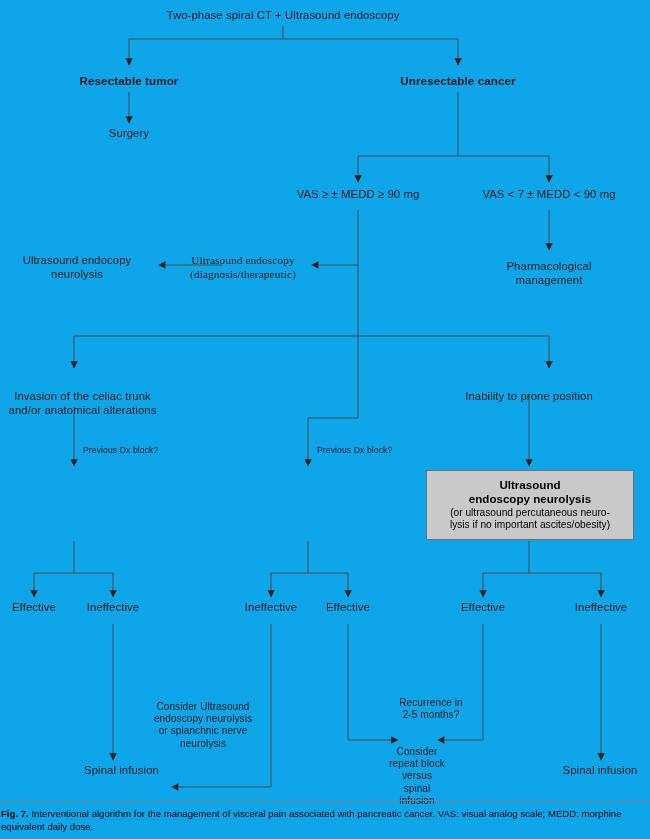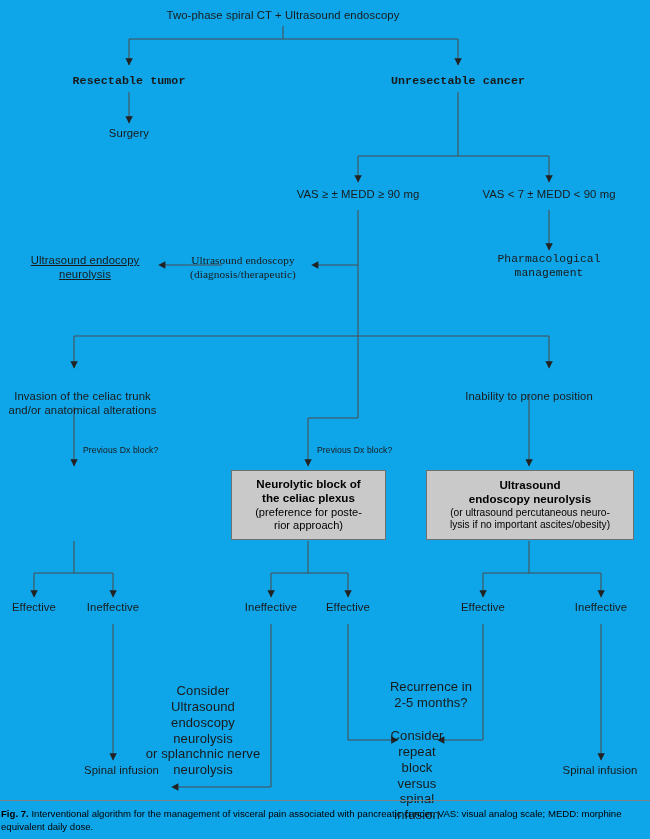--- a/index.html
+++ b/index.html
@@ -23,23 +23,23 @@
   }
   .node{
     position:absolute;
     text-align:center;
     line-height:1.22;
     white-space:pre-line;
     font-size:11.3px;
     color:#1a1a1a;
     letter-spacing:0.1px;
   }
-  .node.bold{font-weight:bold;font-size:11.6px;font-family:Liberation Mono, monospace;}
+  .node.bold{font-weight:bold;font-size:11.6px;}
   .node.small{font-size:8.6px;}
-  .node.tiny{font-size:13px;}
+  .node.tiny{font-size:10px;margin-top:18px;}
   .gbox{
     position:absolute;
     background:#c9c9c9;
     border:1px solid #6f6f6f;
     box-sizing:border-box;
     display:flex;
     align-items:center;
     justify-content:center;
     text-align:center;
   }
@@ -161,44 +161,36 @@
 
   <div class="node" style="left:79px;top:127px;width:100px;">Surgery</div>
 
   <div class="node" style="left:268px;top:188px;width:180px;">VAS ≥ ± MEDD ≥ 90 mg</div>
 
   <div class="node" style="left:459px;top:188px;width:180px;">VAS &lt; 7 ± MEDD &lt; 90 mg</div>
 
   <div class="node" style="left:168px;top:254px;width:150px;font-family:Liberation Serif, serif;">Ultrasound endoscopy
 (diagnosis/therapeutic)</div>
 
-  <div class="node" style="left:9px;top:254px;width:152px;text-decoration:underline;">Ultrasound endocopy
+  <div class="node" style="left:1px;top:254px;width:152px;">Ultrasound endocopy
 neurolysis</div>
 
-  <div class="node" style="left:469px;top:253px;width:160px;font-family:Liberation Mono, monospace;">Pharmacological
+  <div class="node" style="left:469px;top:260px;width:160px;">Pharmacological
 management</div>
 
   <div class="node" style="left:0px;top:390px;width:165px;text-align:center;">Invasion of the celiac trunk
 and/or anatomical alterations</div>
 
   <div class="node" style="left:449px;top:390px;width:160px;">Inability to prone position</div>
 
   <div class="node small" style="left:83px;top:445px;width:110px;text-align:left;">Previous Dx block?</div>
 
   <div class="node small" style="left:317px;top:445px;width:110px;text-align:left;">Previous Dx block?</div>
 
 
-  <div class="gbox" style="left:231px;top:470px;width:155px;height:70px;">
-    <div>
-      <span class="gtitle">Neurolytic block of
-the celiac plexus</span>
-      <span class="gsub">(preference for poste-
-rior approach)</span>
-    </div>
-  </div>
 
   <div class="gbox" style="left:426px;top:470px;width:208px;height:70px;">
     <div>
       <span class="gtitle">Ultrasound
 endoscopy neurolysis</span>
       <span class="gsub s3">(or ultrasound percutaneous neuro-
 lysis if no important ascites/obesity)</span>
     </div>
   </div>
 

